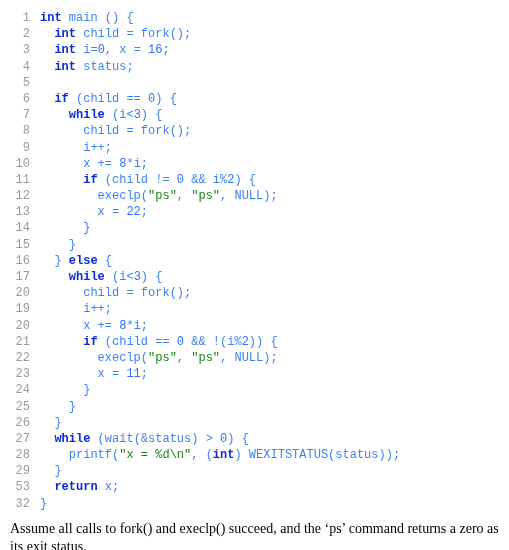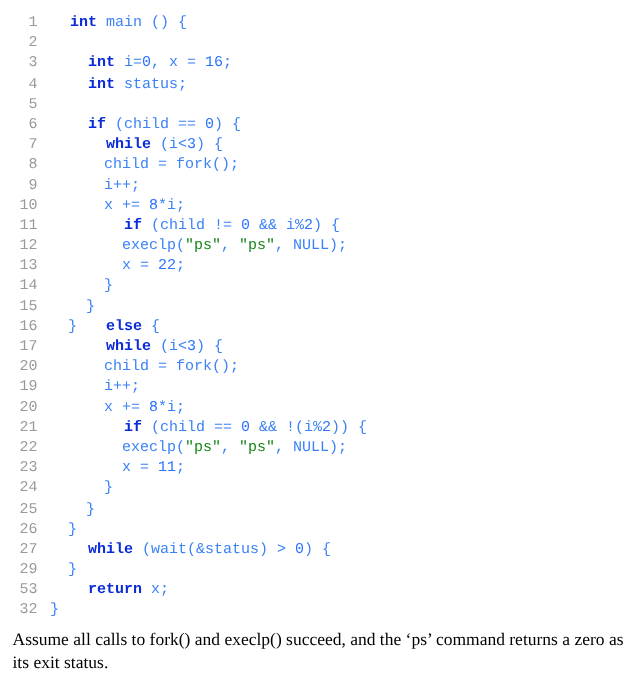--- a/index.html
+++ b/index.html
@@ -19,39 +19,39 @@
   }
   .lineno {
     color:#9a9a9a;
     text-align:right;
     width:22px;
     flex:0 0 22px;
     margin-right:10px;
     user-select:none;
   }
   .tok { display:inline; }
-  .kw { color:#0a2bd8; font-weight:bold;margin-left:16px; }  
+  .kw { color:#0a2bd8; font-weight:bold; }  
   .num { color:#2a72ff; }
   .str { color:#17851a; }
   .plain { color:#3b82f6; }
 
   .question-text {
     font-family: "Times New Roman", Times, serif;
     font-size:14px;
     line-height:1.3;
     color:#000;
   }
   .assume { margin:6px 0 6px 2px; }
 </style>
 </head>
 <body>
 
 <div class="code-block" id="code-block">
     <div class="code-line"><span class="lineno">1</span><span><span class="tok kw">int</span><span class="tok plain"> main () {</span></span></div>
-    <div class="code-line"><span class="lineno">2</span></div>
+    <div class="code-line"><span class="lineno">2</span><span>  <span class="tok kw">int</span><span class="tok plain"> child = fork();</span></span></div>
     <div class="code-line"><span class="lineno">3</span><span>  <span class="tok kw">int</span><span class="tok plain"> i=</span><span class="tok num">0</span><span class="tok plain">, x = </span><span class="tok num">16</span><span class="tok plain">;</span></span></div>
     <div class="code-line"><span class="lineno">4</span><span>  <span class="tok kw">int</span><span class="tok plain"> status;</span></span></div>
     <div class="code-line"><span class="lineno">5</span><span></span></div>
     <div class="code-line"><span class="lineno">6</span><span>  <span class="tok kw">if</span><span class="tok plain"> (child == </span><span class="tok num">0</span><span class="tok plain">) {</span></span></div>
     <div class="code-line"><span class="lineno">7</span><span>    <span class="tok kw">while</span><span class="tok plain"> (i&lt;</span><span class="tok num">3</span><span class="tok plain">) {</span></span></div>
     <div class="code-line"><span class="lineno">8</span><span>      <span class="tok plain">child = fork();</span></span></div>
     <div class="code-line"><span class="lineno">9</span><span>      <span class="tok plain">i++;</span></span></div>
     <div class="code-line"><span class="lineno">10</span><span>      <span class="tok plain">x += </span><span class="tok num">8</span><span class="tok plain">*i;</span></span></div>
     <div class="code-line"><span class="lineno">11</span><span>      <span class="tok kw">if</span><span class="tok plain"> (child != </span><span class="tok num">0</span><span class="tok plain"> &amp;&amp; i%</span><span class="tok num">2</span><span class="tok plain">) {</span></span></div>
     <div class="code-line"><span class="lineno">12</span><span>        <span class="tok plain">execlp(</span><span class="tok str">"ps"</span><span class="tok plain">, </span><span class="tok str">"ps"</span><span class="tok plain">, NULL);</span></span></div>
@@ -63,18 +63,19 @@
     <div class="code-line"><span class="lineno">20</span><span>      <span class="tok plain">child = fork();</span></span></div>
     <div class="code-line"><span class="lineno">19</span><span>      <span class="tok plain">i++;</span></span></div>
     <div class="code-line"><span class="lineno">20</span><span>      <span class="tok plain">x += </span><span class="tok num">8</span><span class="tok plain">*i;</span></span></div>
     <div class="code-line"><span class="lineno">21</span><span>      <span class="tok kw">if</span><span class="tok plain"> (child == </span><span class="tok num">0</span><span class="tok plain"> &amp;&amp; !(i%</span><span class="tok num">2</span><span class="tok plain">)) {</span></span></div>
     <div class="code-line"><span class="lineno">22</span><span>        <span class="tok plain">execlp(</span><span class="tok str">"ps"</span><span class="tok plain">, </span><span class="tok str">"ps"</span><span class="tok plain">, NULL);</span></span></div>
     <div class="code-line"><span class="lineno">23</span><span>        <span class="tok plain">x = </span><span class="tok num">11</span><span class="tok plain">;</span></span></div>
     <div class="code-line"><span class="lineno">24</span><span>      <span class="tok plain">}</span></span></div>
     <div class="code-line"><span class="lineno">25</span><span>    <span class="tok plain">}</span></span></div>
     <div class="code-line"><span class="lineno">26</span><span>  <span class="tok plain">}</span></span></div>
     <div class="code-line"><span class="lineno">27</span><span>  <span class="tok kw">while</span><span class="tok plain"> (wait(&amp;status) &gt; </span><span class="tok num">0</span><span class="tok plain">) {</span></span></div>
+    <div class="code-line"><span class="lineno">28</span><span>    <span class="tok plain">printf(</span><span class="tok str">"x = %d\n"</span><span class="tok plain">, (</span><span class="tok kw">int</span><span class="tok plain">) WEXITSTATUS(status));</span></span></div>
     <div class="code-line"><span class="lineno">29</span><span>  <span class="tok plain">}</span></span></div>
     <div class="code-line"><span class="lineno">53</span><span>  <span class="tok kw">return</span><span class="tok plain"> x;</span></span></div>
     <div class="code-line"><span class="lineno">32</span><span><span class="tok plain">}</span></span></div>
   </div>
 
 <div class="question-text assume">Assume all calls to fork() and execlp() succeed, and the ‘ps’ command returns a zero as its exit status.</div>
 
 </body></html>

